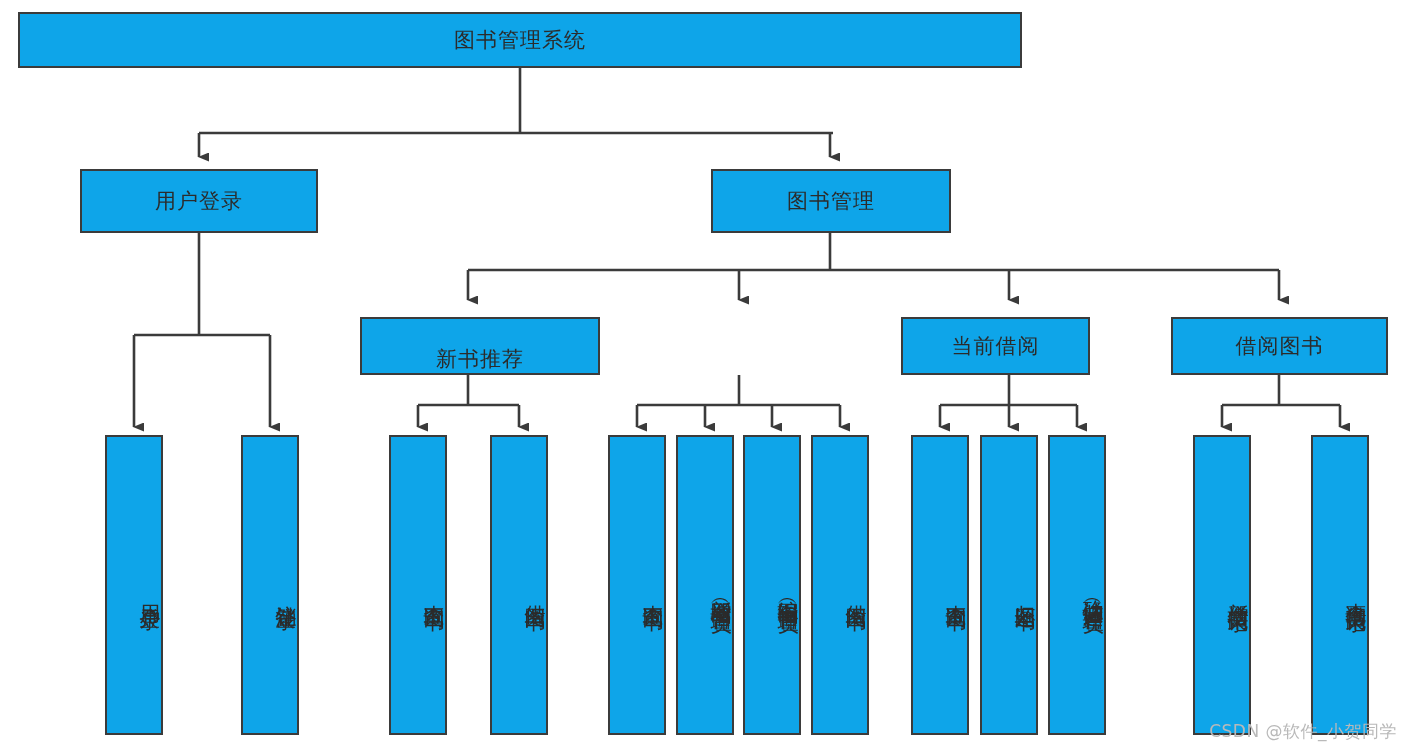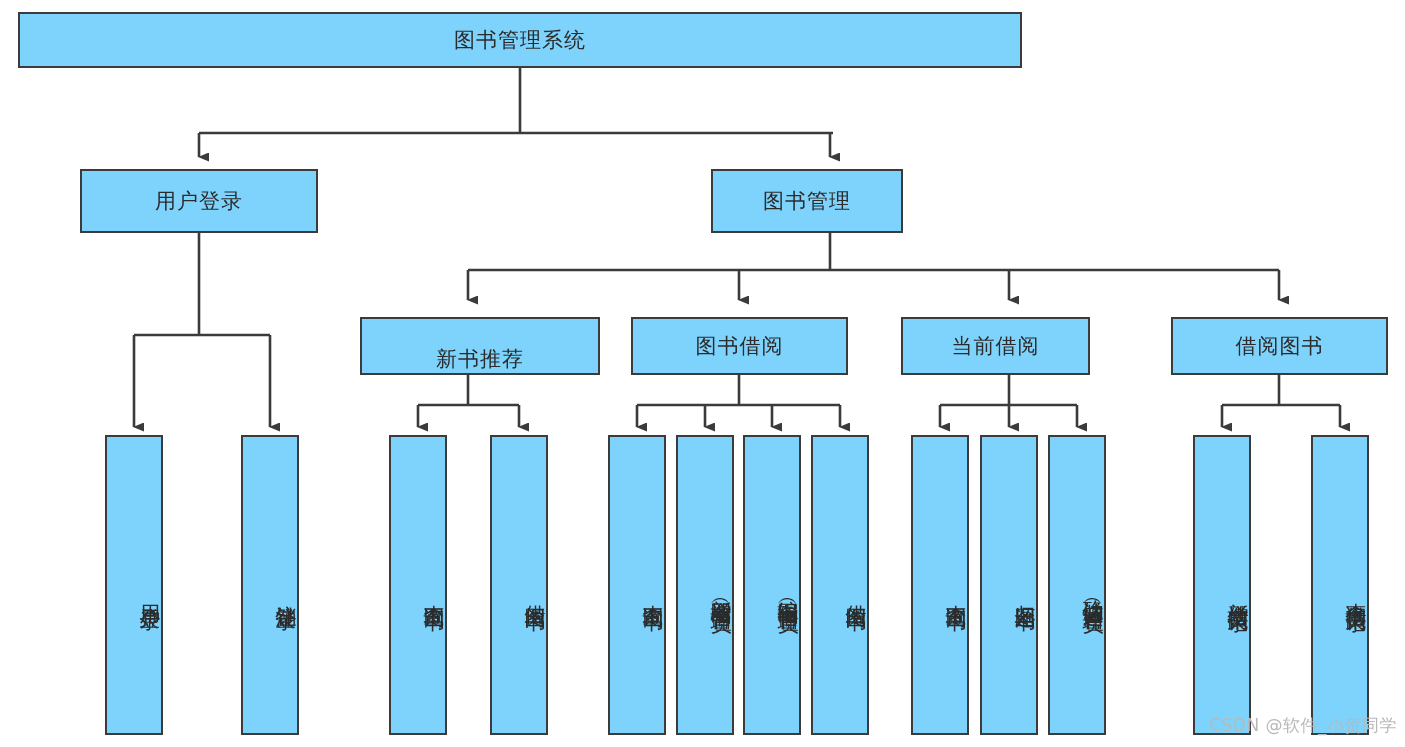--- a/index.html
+++ b/index.html
@@ -22,21 +22,21 @@
     left: 0;
     top: 0;
     width: 1405px;
     height: 747px;
     pointer-events: none;
   }
   .node {
     position: absolute;
     box-sizing: border-box;
     border: 2px solid #3b3b3b;
-    background: #7dd3fc;
+    background: #0ea5e9;
     display: flex;
     align-items: center;
     justify-content: center;
     color: #2b2b2b;
   }
   .node.horiz {
     font-size: 21px;
     letter-spacing: 1px;
   }
   .node.vert {
@@ -50,21 +50,21 @@
   }
   .node.vert .vlabel {
     writing-mode: vertical-rl;
     text-orientation: upright;
     line-height: 1.12;
     white-space: nowrap;
   }
   #watermark {
     position: absolute;
     right: 8px;
-    bottom: 10px;
+    bottom: 4px;
     font-size: 17px;
     color: #b9b9b9;
     letter-spacing: 0.5px;
     white-space: nowrap;
   }
 </style>
 </head>
 <body>
 
 <div id="canvas">
@@ -119,29 +119,26 @@
     </g>
   </svg>
 
   <div class="node horiz" style="left:18px; top:12px; width:1004px; height:56px;">
     <span>图书管理系统</span>
   </div>
 
   <div class="node horiz" style="left:80px; top:169px; width:238px; height:64px;">
     <span>用户登录</span>
   </div>
-  <div class="node horiz" style="left:711px; top:169px; width:192px; height:64px;">
+  <div class="node horiz" style="left:711px; top:169px; width:240px; height:64px;">
     <span>图书管理</span>
   </div>
 
   <div class="node horiz" style="left:360px; top:317px; width:240px; height:58px;align-items:flex-end;">
     <span>新书推荐</span>
-  </div>
-  <div class="node horiz" style="left:631px; top:317px; width:217px; height:58px;">
-    <span>图书借阅</span>
   </div>
   <div class="node horiz" style="left:901px; top:317px; width:189px; height:58px;">
     <span>当前借阅</span>
   </div>
   <div class="node horiz" style="left:1171px; top:317px; width:217px; height:58px;">
     <span>借阅图书</span>
   </div>
 
   <div class="node vert" style="left:105px; top:435px; width:58px; height:300px;">
     <span class="vlabel">用户登录</span>

